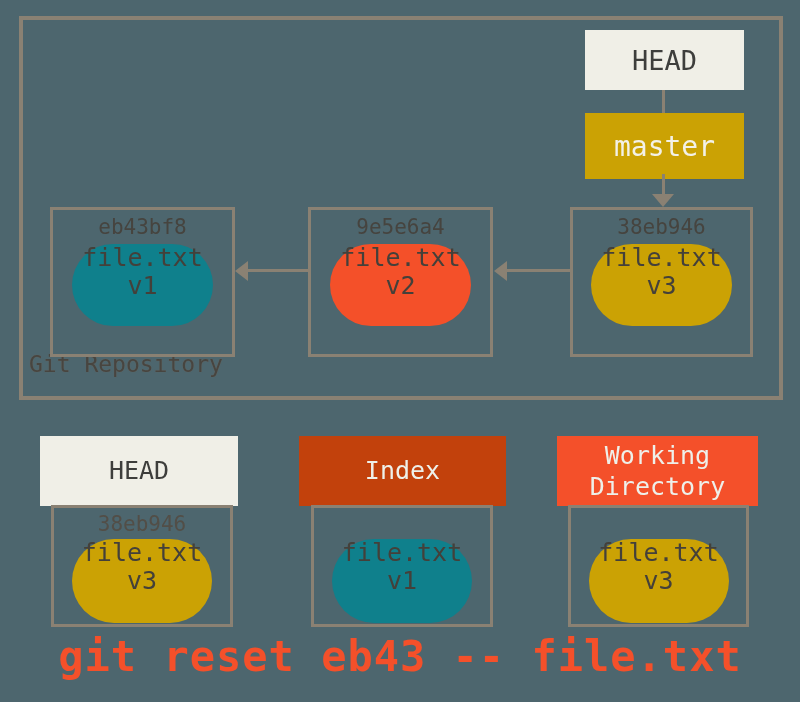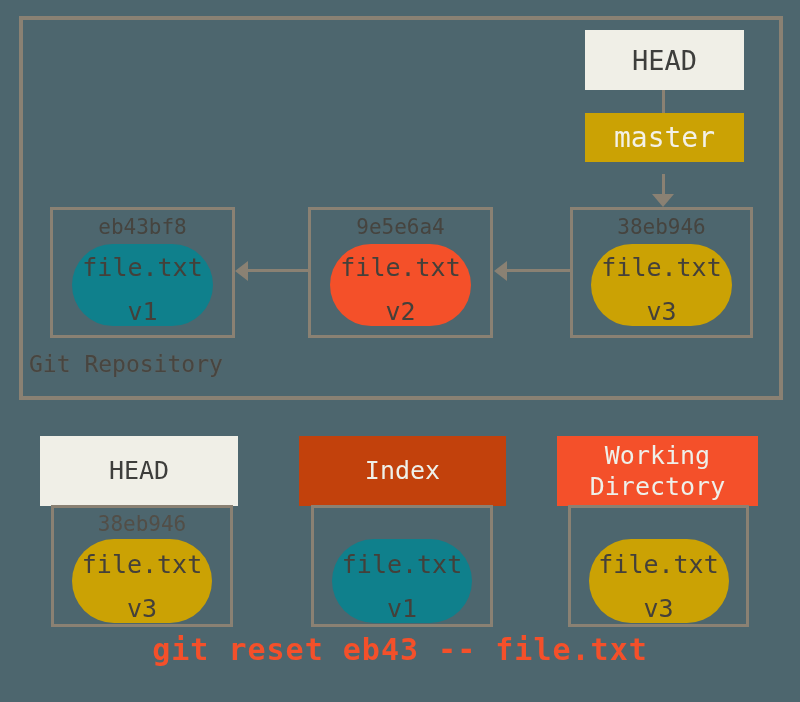--- a/index.html
+++ b/index.html
@@ -25,50 +25,50 @@
     font-size:23px;color:#474540;
     text-shadow:0 0 1px #6e675e;
   }
   
   .ptr-box{
     position:absolute;width:159px;
     display:flex;align-items:center;justify-content:center;
     box-sizing:border-box;
   }
   .head-ptr{left:585px;top:30px;height:60px;background:#f0efe7;color:#3e3e3c;font-size:27px;}
-  .master-ptr{left:585px;top:113px;height:49px;background:#cba204;color:#f3f1e7;font-size:28px;}
+  .master-ptr{left:585px;top:113px;height:66px;background:#cba204;color:#f3f1e7;font-size:28px;}
   .vline{position:absolute;width:3px;background:#8a8173;}
   .vline-1{left:662px;top:90px;height:23px;}
   .vline-2{left:662px;top:174px;height:22px;}
   .arrow-down{
     position:absolute;left:652px;top:194px;
     width:0;height:0;
     border-left:11px solid transparent;
     border-right:11px solid transparent;
     border-top:13px solid #8a8173;
   }
   
   .commit-box{
-    position:absolute;top:207px;height:131px;
+    position:absolute;top:207px;height:150px;
     border:3px solid #8a8173;box-sizing:border-box;
     text-align:center;
   }
   .commit-1{left:50px;width:185px;}
   .commit-2{left:308px;width:185px;}
   .commit-3{left:570px;width:183px;}
   .hash-label{
     margin-top:5px;font-size:21px;color:#46443f;
   }
   .blob{
     margin:5px auto 0;
     width:141px;height:82px;
     border-radius:41px;
     box-sizing:border-box;
-    display:flex;flex-direction:column;align-items:center;justify-content:flex-end;
-    font-size:25px;line-height:28px;color:#44403a;gap:16px;
+    display:flex;flex-direction:column;align-items:center;justify-content:flex-start;
+    font-size:25px;line-height:28px;color:#44403a;
   }
   .c-teal{background:#0f808c;}
   .c-red{background:#f45029;}
   .c-gold{background:#cba204;}
   
   .hline{position:absolute;height:3px;background:#8a8173;top:269px;}
   .hline-a{left:507px;width:63px;}
   .hline-b{left:248px;width:61px;}
   .arrow-left{
     position:absolute;top:261px;
@@ -96,21 +96,21 @@
   }
   .area-box-0{left:51px;width:182px;}
   .area-box-1{left:311px;width:182px;}
   .area-box-2{left:568px;width:181px;}
   .area-hash{height:26px;margin-top:4px;font-size:21px;color:#524e47;}
   .area-box .blob{width:140px;height:84px;border-radius:42px;margin-top:1px;}
   
   .command-line{
     position:absolute;left:0;right:0;top:632px;
     text-align:center;
-    font-size:30px;font-weight:bold;letter-spacing:1px;
+    font-size:42px;font-weight:bold;letter-spacing:1px;
     color:#f4502a;
   }
 </style>
 </head>
 <body>
 
 <div class="canvas">
 
   <div class="repo-rect"></div>
   <div class="repo-label">Git Repository</div>

